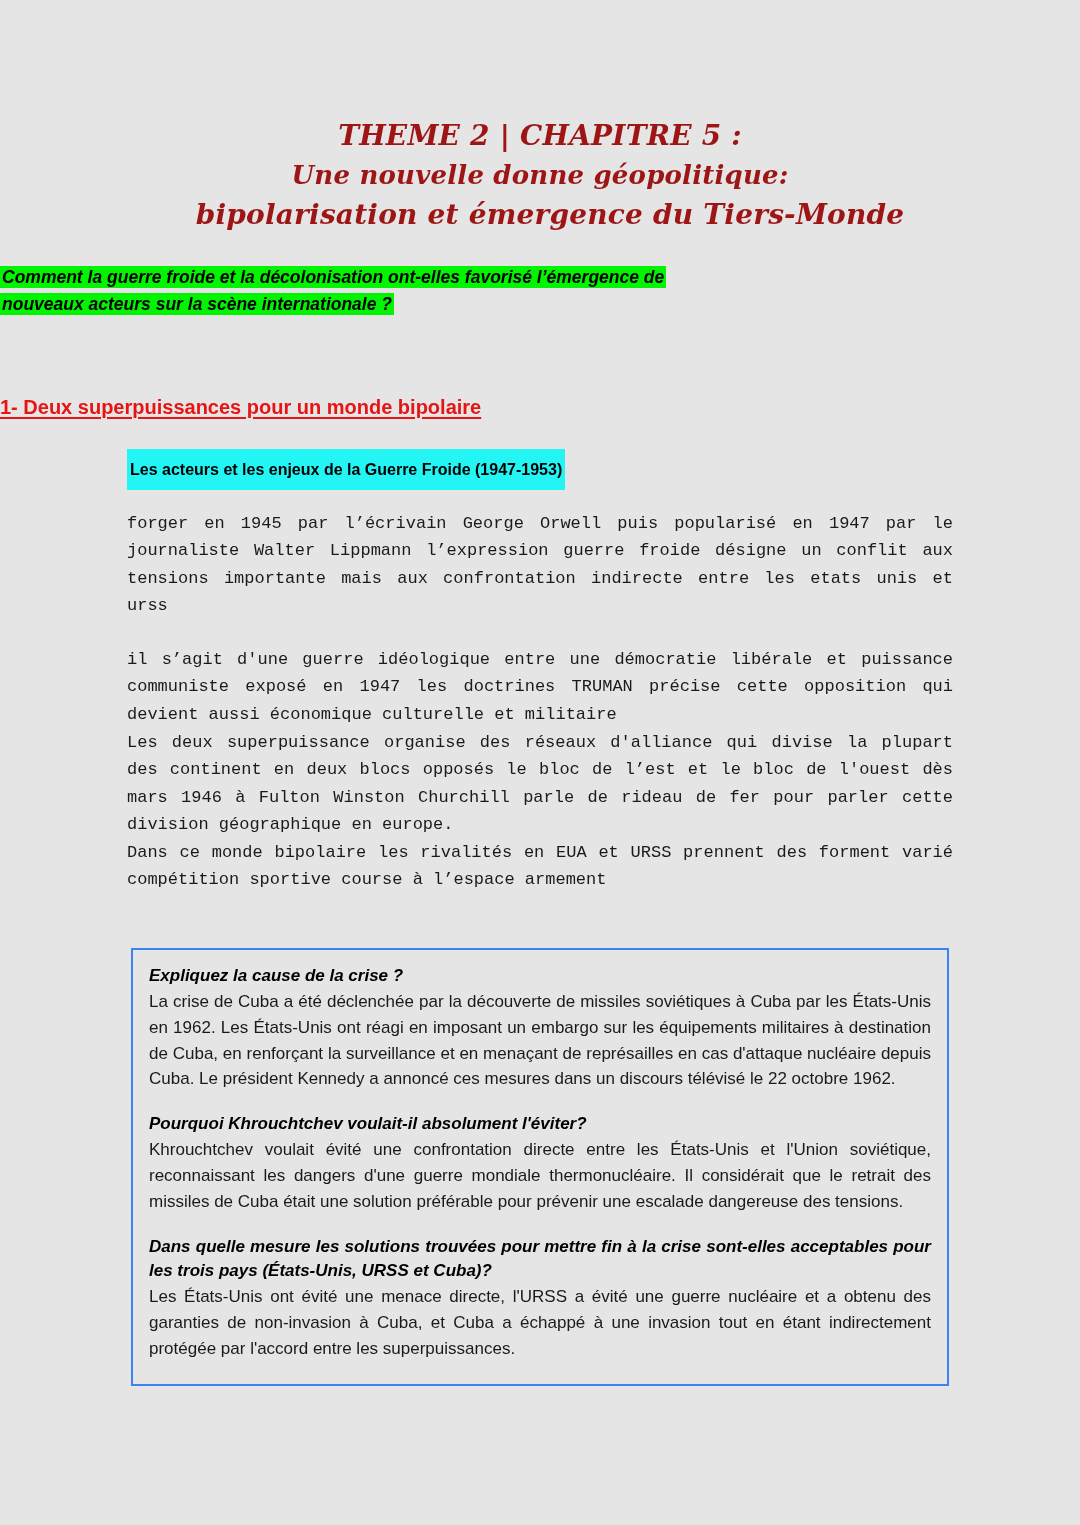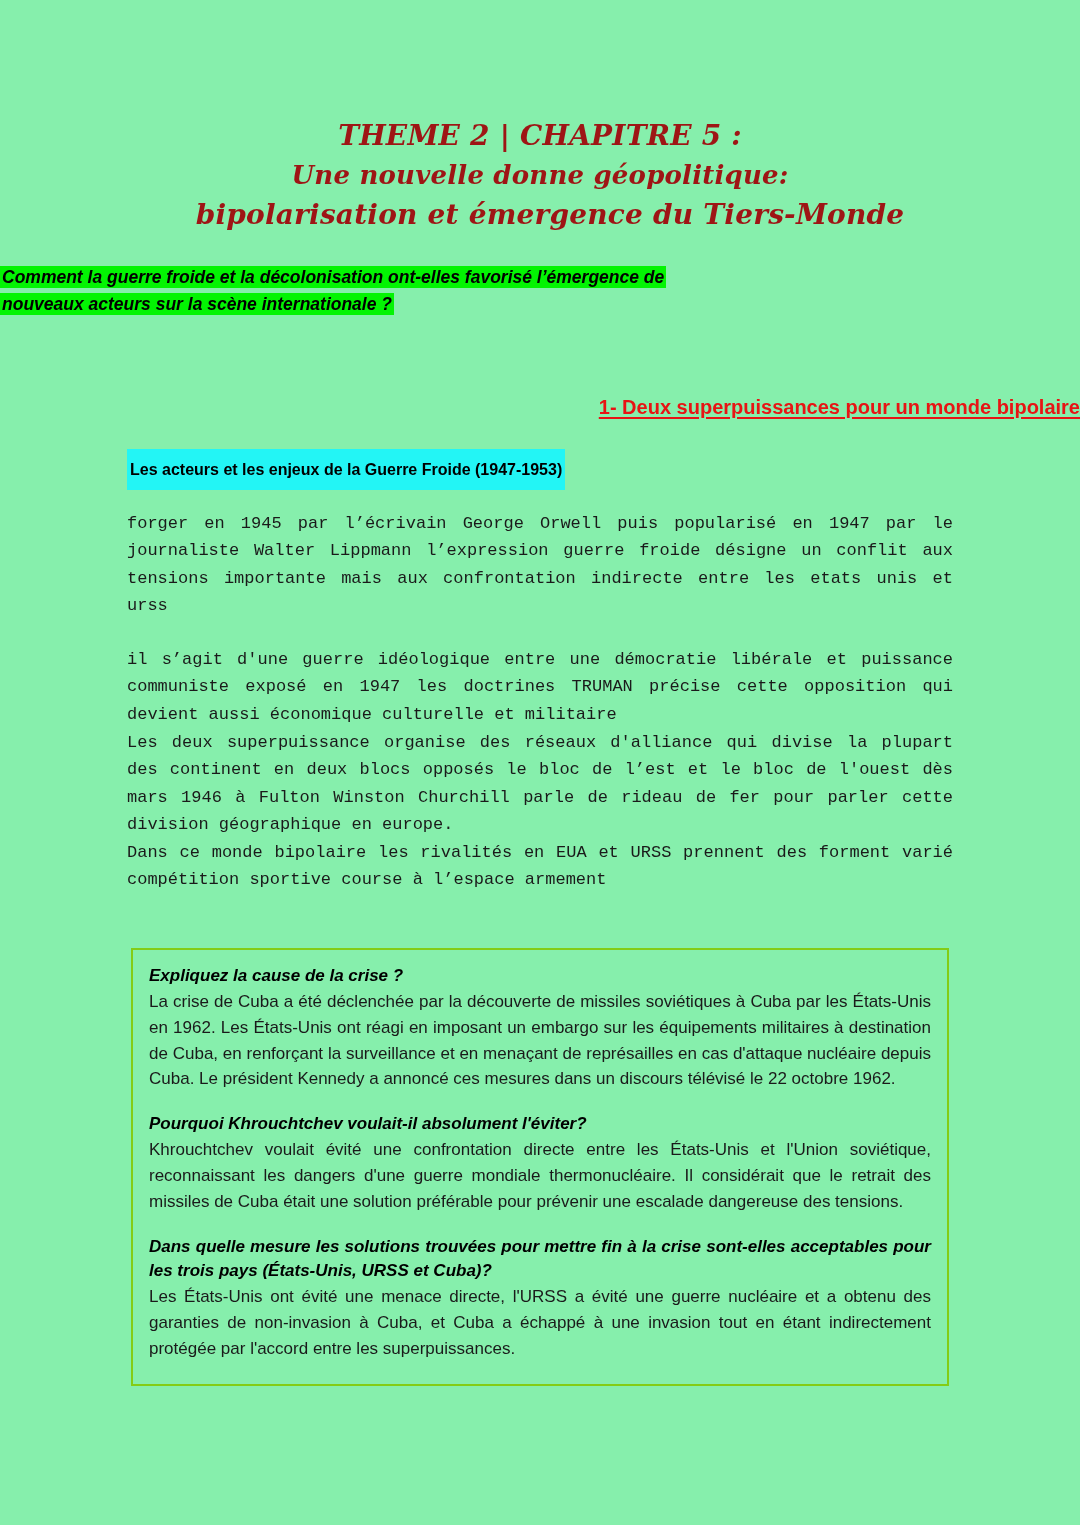--- a/index.html
+++ b/index.html
@@ -15,21 +15,21 @@
     color: #000000;
     -webkit-font-smoothing: antialiased;
   }
 
   .page {
     position: relative;
     width: 1080px;
     min-height: 1525px;
     box-sizing: border-box;
     padding: 0;
-    background: #86efac;
+    background: #e5e5e5;
   }
 
   
   .title-block {
     text-align: center;
     padding-top: 118px;
   }
   .title-line {
     color: #9e1515;
     font-family: "DejaVu Serif", serif;
@@ -63,21 +63,21 @@
     font-style: italic;
     font-size: 17.5px;
     padding: 1px 2px;
     box-decoration-break: clone;
     -webkit-box-decoration-break: clone;
   }
 
   
   .section-heading {
     margin-top: 78px;
-    text-align: right;
+    text-align: left;
     color: #e81414;
     font-weight: bold;
     font-size: 20px;
     text-decoration: underline;
     text-underline-offset: 3px;
   }
 
   
   .subheading {
     margin-top: 42px;
@@ -112,21 +112,21 @@
   }
   p.body:first-of-type {
     margin-top: 31px;
   }
 
   
   .qa-box {
     margin-left: 131px;
     margin-right: 131px;
     margin-top: 54px;
-    border: 2px solid #84cc16;
+    border: 2px solid #3b82f6;
     padding: 14px 16px 22px 16px;
     box-sizing: border-box;
   }
   .qa-item + .qa-item {
     margin-top: 20px;
   }
   .qa-question {
     font-weight: bold;
     font-style: italic;
     font-size: 17px;

